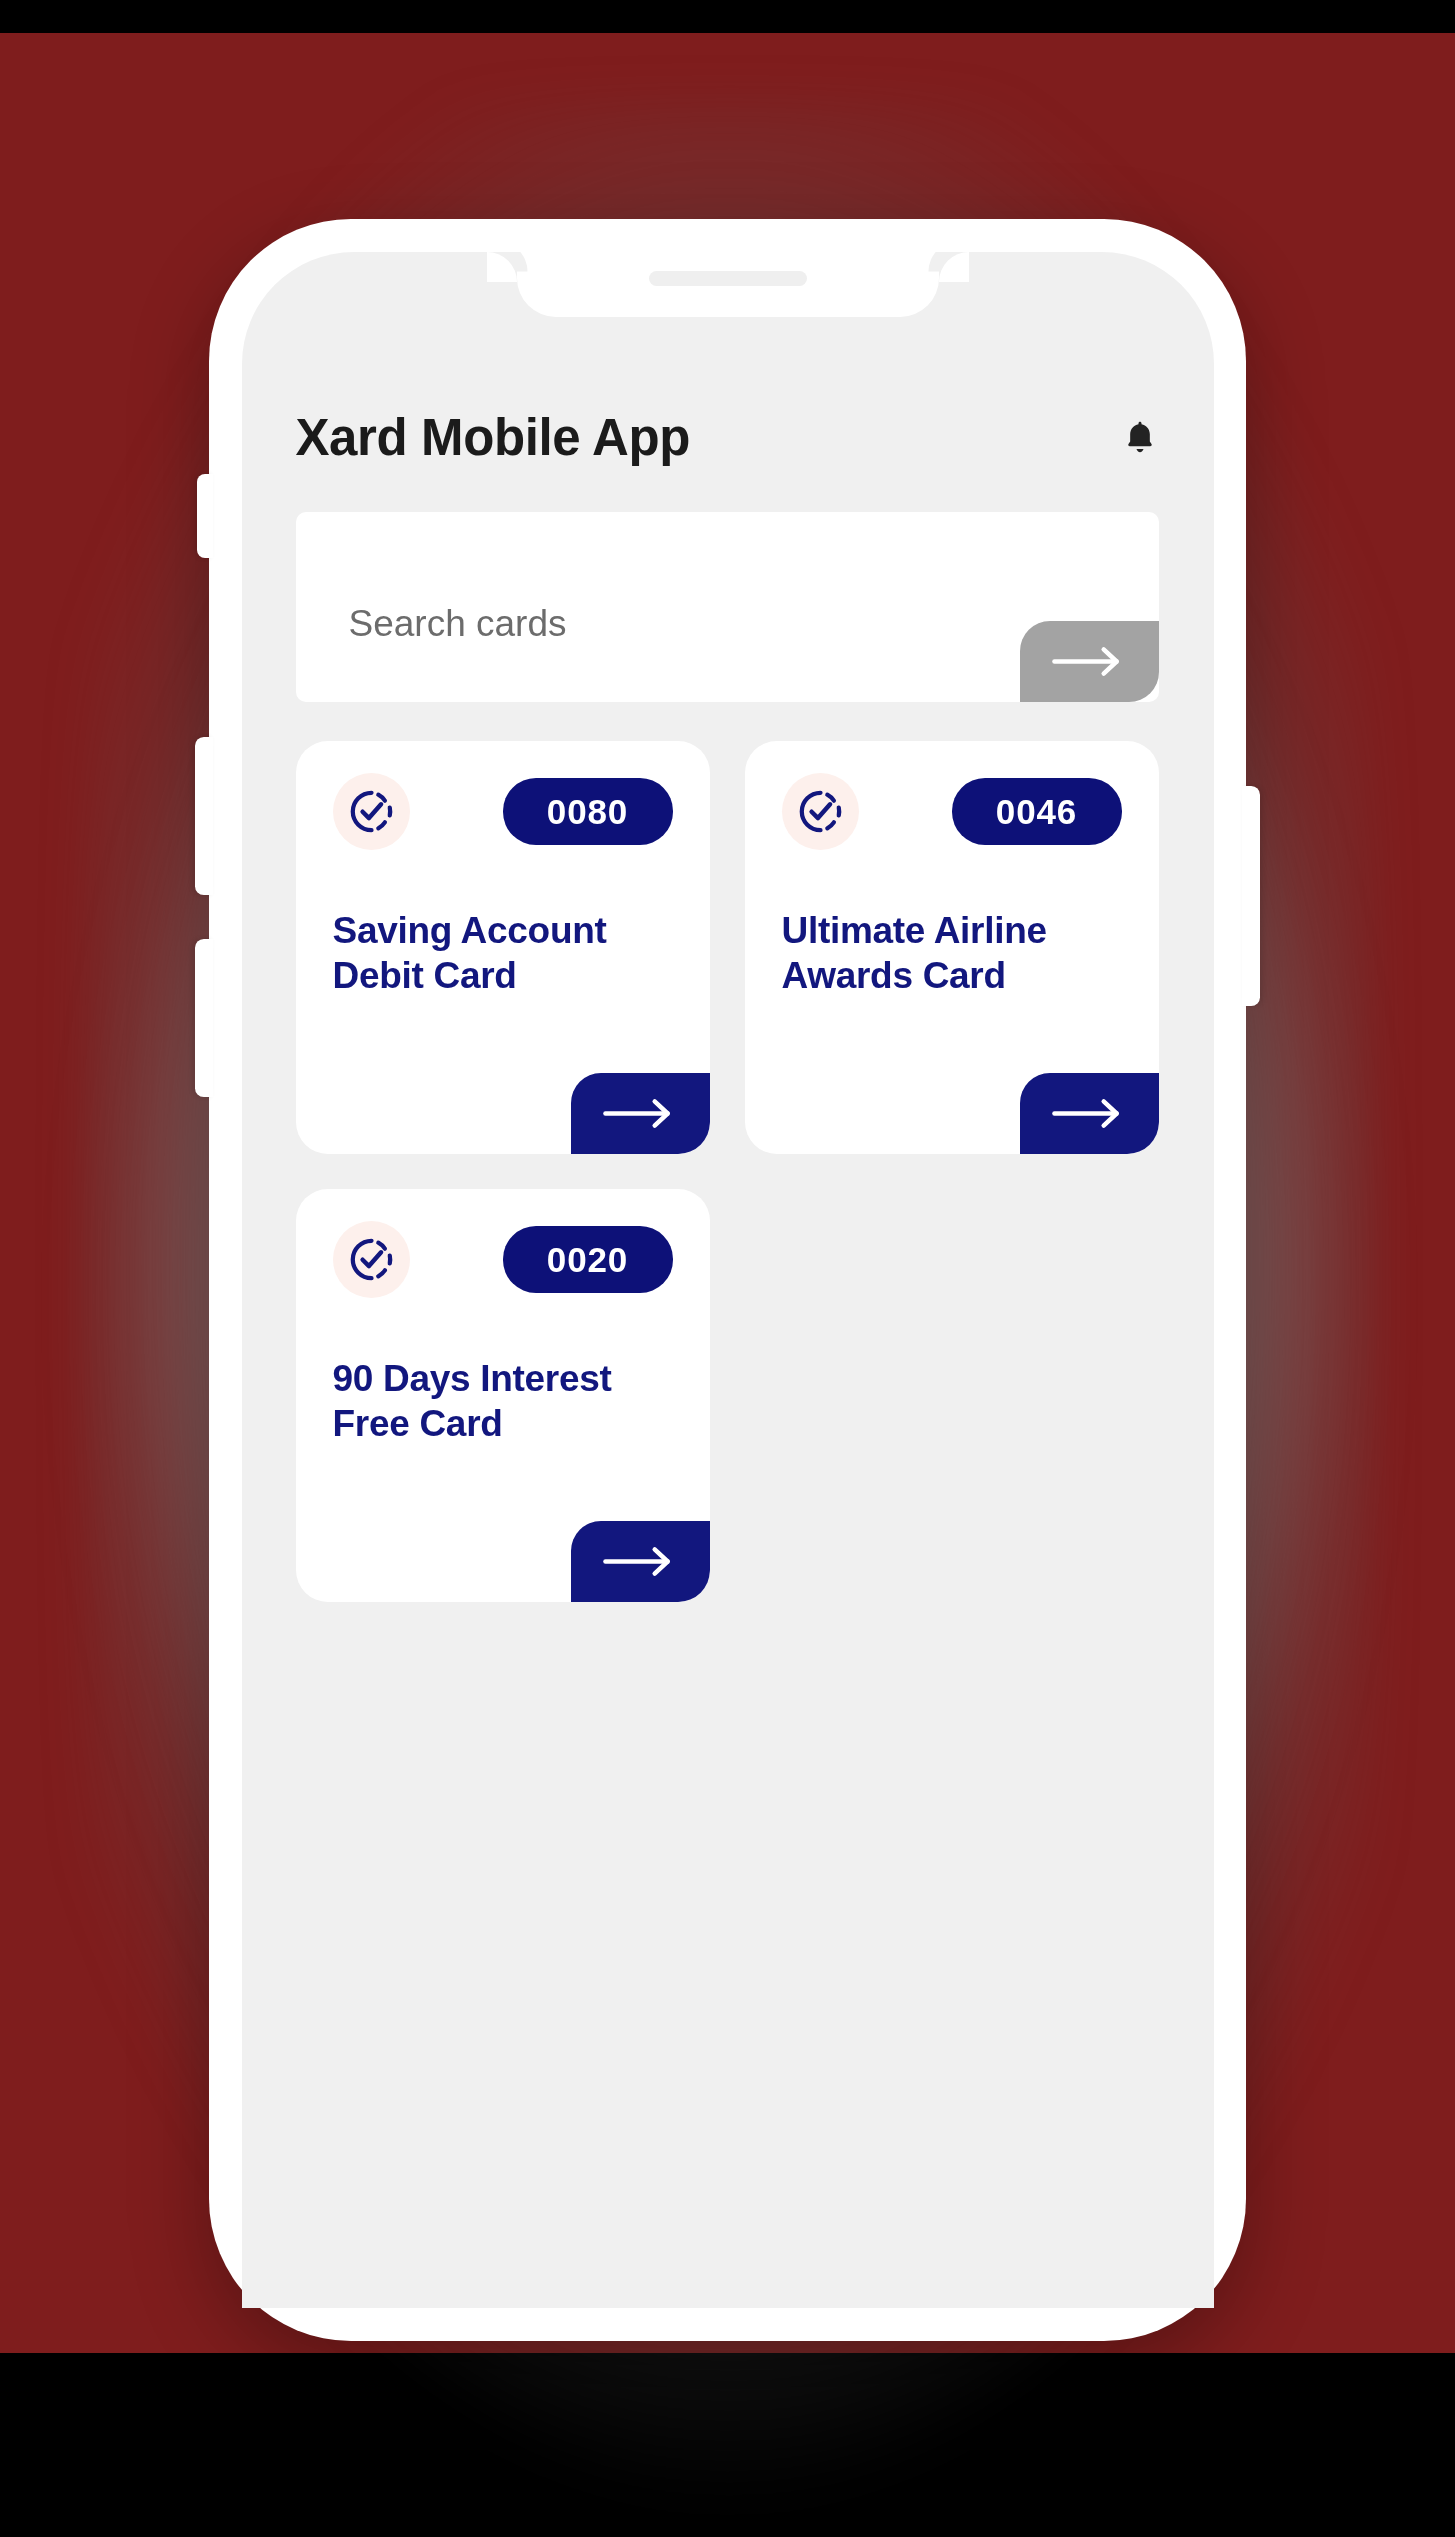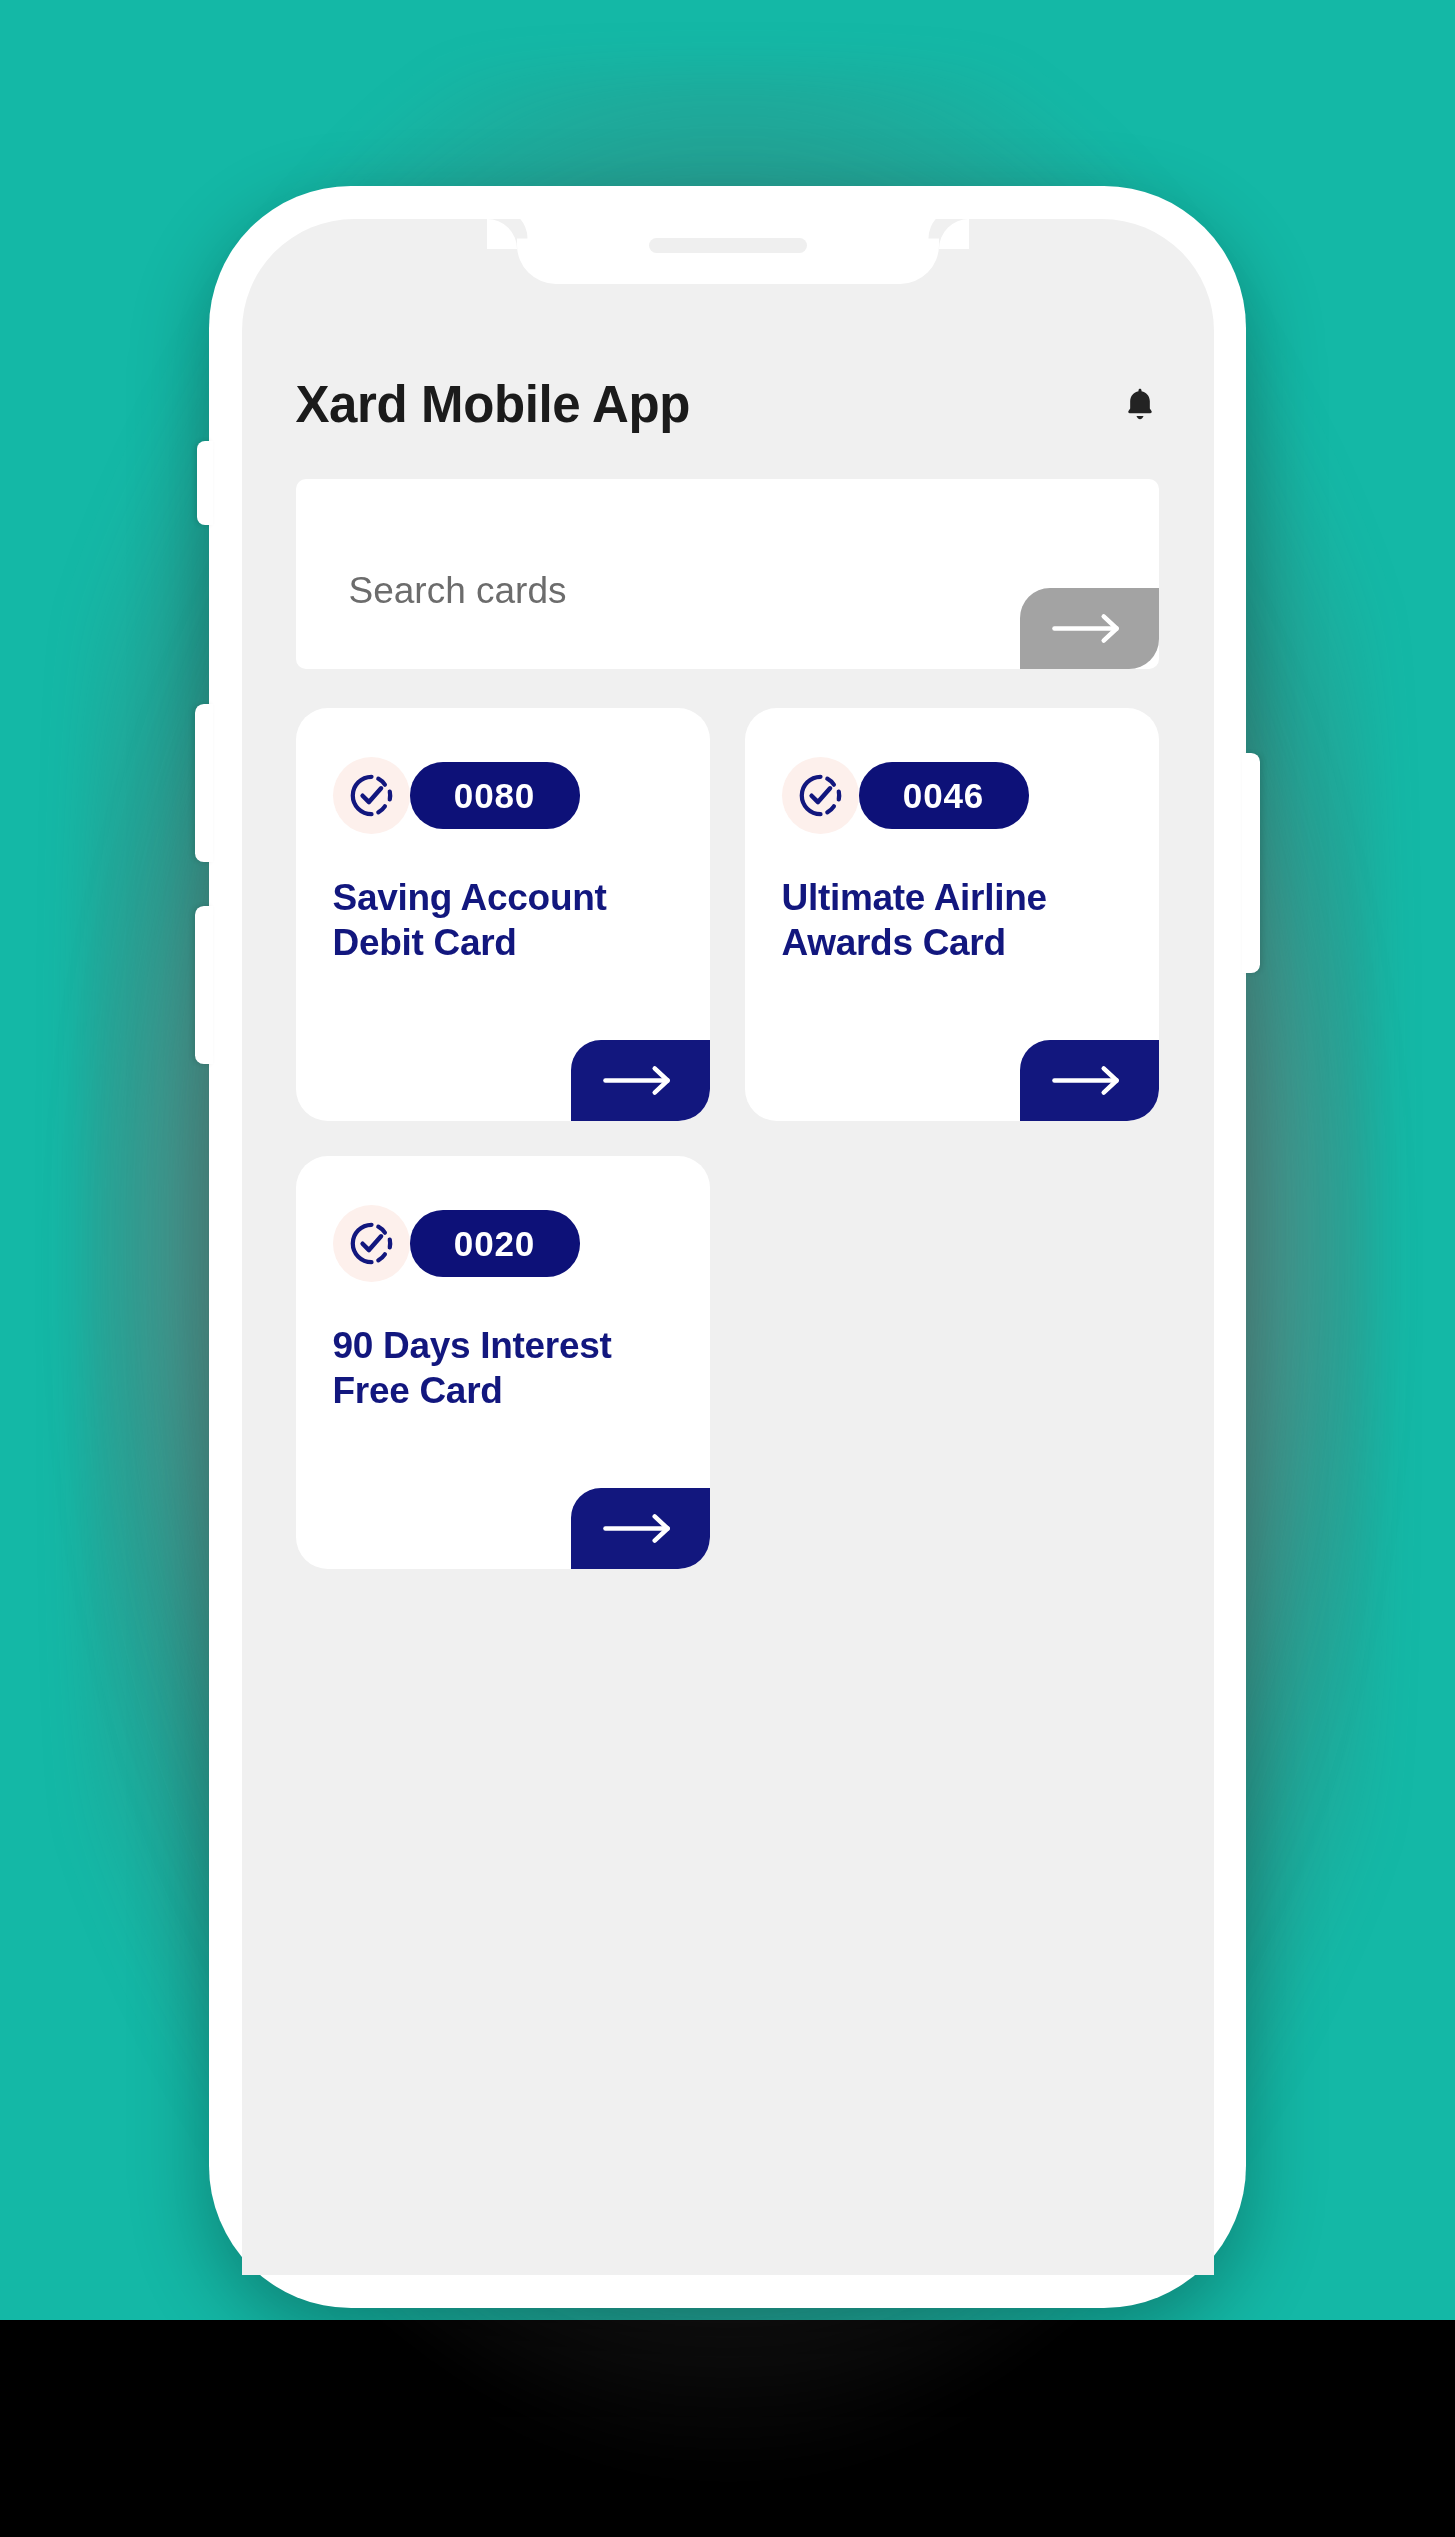--- a/index.html
+++ b/index.html
@@ -4,21 +4,21 @@
 <style>
   * { margin:0; padding:0; box-sizing:border-box; }
   html, body {
     width:1456px; height:2538px;
     background:#000000;
     font-family:"Liberation Sans", sans-serif;
     overflow:hidden;
   }
 
   
-  #stage { position:relative; width:1456px; height:2320px; background:#14b8a6; }
+  #stage { position:relative; width:1456px; height:2320px; background:#7f1d1d;margin-top:33px; }
 
   
   .device-glow {
     position:absolute;
     left:83px; top:66px;
     width:1292px; height:2408px;
     border-radius:290px;
     background:
       radial-gradient(ellipse 58% 52% at 50% 48%, rgba(150,150,150,0.95) 0%, rgba(140,140,140,0.85) 42%, rgba(120,120,120,0.55) 66%, rgba(90,90,90,0.25) 82%, rgba(0,0,0,0) 100%);
     filter:blur(23px);
@@ -146,23 +146,23 @@
   }
   .card {
     position:relative;
     height:413px;
     background:#ffffff;
     border-radius:32px;
     overflow:hidden;
   }
   .card-head {
     position:absolute;
-    left:37px; top:49px;
+    left:37px; top:32px;
     right:37px;
-    display:flex; align-items:center; justify-content:flex-start;
+    display:flex; align-items:center; justify-content:space-between;
   }
   .check-badge {
     width:77px; height:77px;
     border-radius:50%;
     background:#fdf0ec;
     display:flex; align-items:center; justify-content:center;
     flex:none;
   }
   .check-icon { width:51px; height:51px; display:block; }
   .num-pill {

